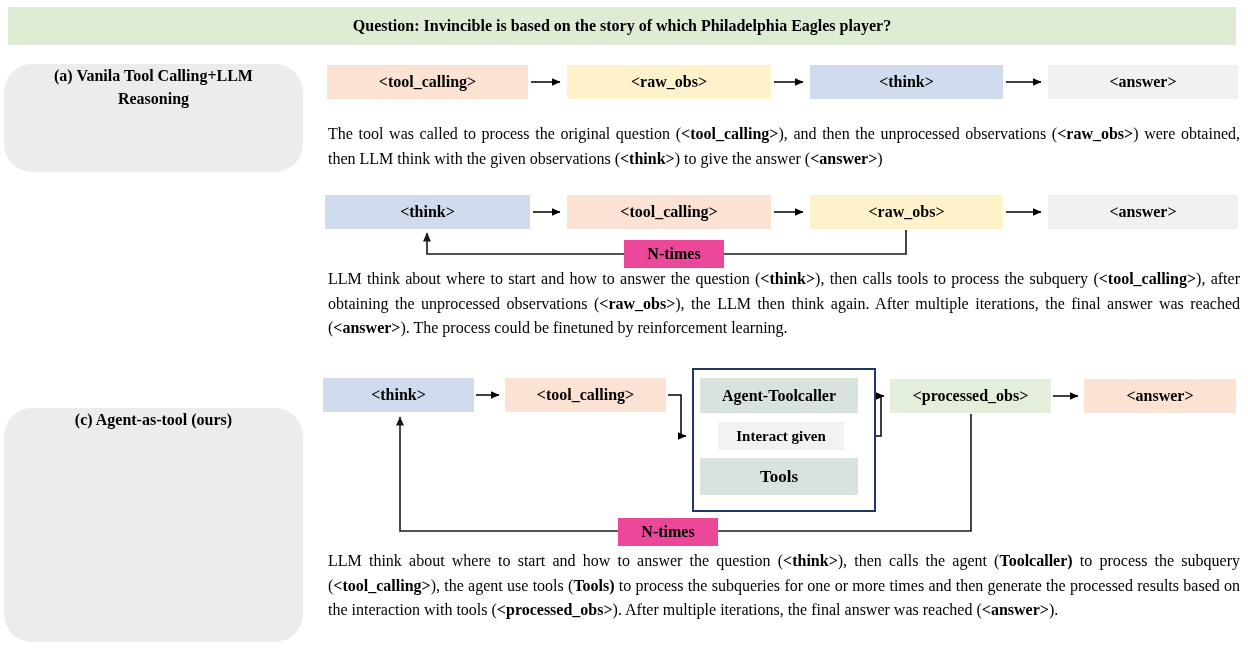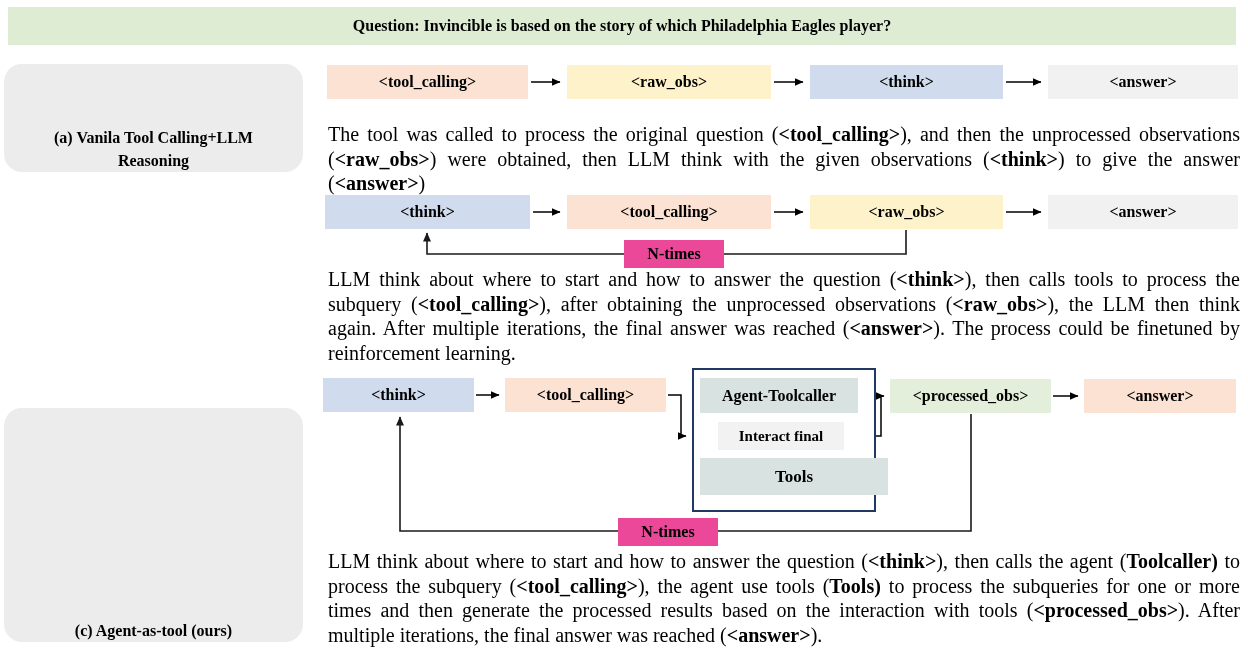--- a/index.html
+++ b/index.html
@@ -7,22 +7,22 @@
     position:relative;width:1248px;height:656px;background:#ffffff;
     font-family:"Liberation Serif", serif;color:#000;overflow:hidden;
   }
   .connectors{position:absolute;left:0;top:0;z-index:1;}
   .banner{
     position:absolute;left:8px;top:7px;width:1228px;height:38px;
     background:#deecd4;border-radius:0;display:flex;align-items:center;justify-content:center;
     font-weight:bold;font-size:16px;z-index:2;
   }
   .side{
-    position:absolute;left:4px;width:299px;background:#ececec;border-radius:18px;
-    display:flex;align-items:flex-end;justify-content:center;text-align:center;
+    position:absolute;left:4px;width:299px;background:#ececec;border-radius:28px;
+    display:flex;align-items:flex-start;justify-content:center;text-align:center;
     font-weight:bold;font-size:16px;z-index:2;line-height:23px;
   }
   .side-a{top:64px;height:108px;}
   .side-b{top:185px;height:148px;}
   .side-c{top:368px;height:234px;margin-top:40px;}
   .side span{display:block;width:252px;}
   .fbox{
     position:absolute;display:flex;align-items:center;justify-content:center;
     font-weight:bold;font-size:16px;z-index:2;white-space:nowrap;
   }
@@ -35,21 +35,21 @@
   .ltgray{background:#f2f2f2;}
   .container-frame{
     position:absolute;left:692px;top:368px;width:180px;height:140px;
     background:#ffffff;border:2px solid #1f3864;z-index:2;
   }
   .ntimes{
     position:absolute;display:flex;align-items:center;justify-content:center;
     background:#ec4899;font-weight:bold;font-size:16px;z-index:3;
   }
   .desc{
-    position:absolute;left:328px;width:912px;font-size:20px;line-height:24.5px;
+    position:absolute;left:328px;width:912px;font-size:16px;line-height:24.5px;
     text-align:justify;z-index:2;
   }
   .desc b{font-weight:bold;}
   .desc-a{top:122px;}
   .desc-b{top:267px;}
   .desc-c{top:549px;}
 </style>
 </head>
 <body>
 
@@ -120,22 +120,22 @@
   <div class="fbox grayb" style="left:1048px;top:195px;width:190px;height:34px">&lt;answer&gt;</div>
   <div class="ntimes" style="left:624px;top:240px;width:100px;height:28px">N-times</div>
 
   <div class="desc desc-b"><span>LLM think about where to start and how to answer the question (</span><b>&lt;think&gt;</b><span>), then calls tools to process the subquery (</span><b>&lt;tool_calling&gt;</b><span>), after obtaining the unprocessed observations (</span><b>&lt;raw_obs&gt;</b><span>), the LLM then think again. After multiple iterations, the final answer was reached (</span><b>&lt;answer&gt;</b><span>). The process could be finetuned by reinforcement learning.</span></div>
 
   <div class="fbox blue" style="left:323px;top:378px;width:151px;height:34px">&lt;think&gt;</div>
   <div class="fbox peach" style="left:505px;top:378px;width:161px;height:34px">&lt;tool_calling&gt;</div>
 
   <div class="container-frame"></div>
   <div class="fbox teal" style="left:700px;top:378px;width:158px;height:35px;font-size:16px">Agent-Toolcaller</div>
-  <div class="fbox ltgray" style="left:718px;top:422px;width:126px;height:28px;font-size:15px">Interact final</div>
-  <div class="fbox teal" style="left:700px;top:458px;width:188px;height:37px;font-size:17px">Tools</div>
+  <div class="fbox ltgray" style="left:718px;top:422px;width:126px;height:28px;font-size:15px">Interact given</div>
+  <div class="fbox teal" style="left:700px;top:458px;width:158px;height:37px;font-size:17px">Tools</div>
 
   <div class="fbox green" style="left:890px;top:379px;width:161px;height:34px">&lt;processed_obs&gt;</div>
   <div class="fbox peach" style="left:1084px;top:379px;width:152px;height:34px">&lt;answer&gt;</div>
   <div class="ntimes" style="left:618px;top:518px;width:100px;height:28px">N-times</div>
 
   <div class="desc desc-c"><span>LLM think about where to start and how to answer the question (</span><b>&lt;think&gt;</b><span>), then calls the agent (</span><b>Toolcaller)</b><span> to process the subquery (</span><b>&lt;tool_calling&gt;</b><span>), the agent use tools (</span><b>Tools)</b><span> to process the subqueries for one or more times and then generate the processed results based on the interaction with tools (</span><b>&lt;processed_obs&gt;</b><span>). After multiple iterations, the final answer was reached (</span><b>&lt;answer&gt;</b><span>).</span></div>
 
 </div>
 
 </body></html>

